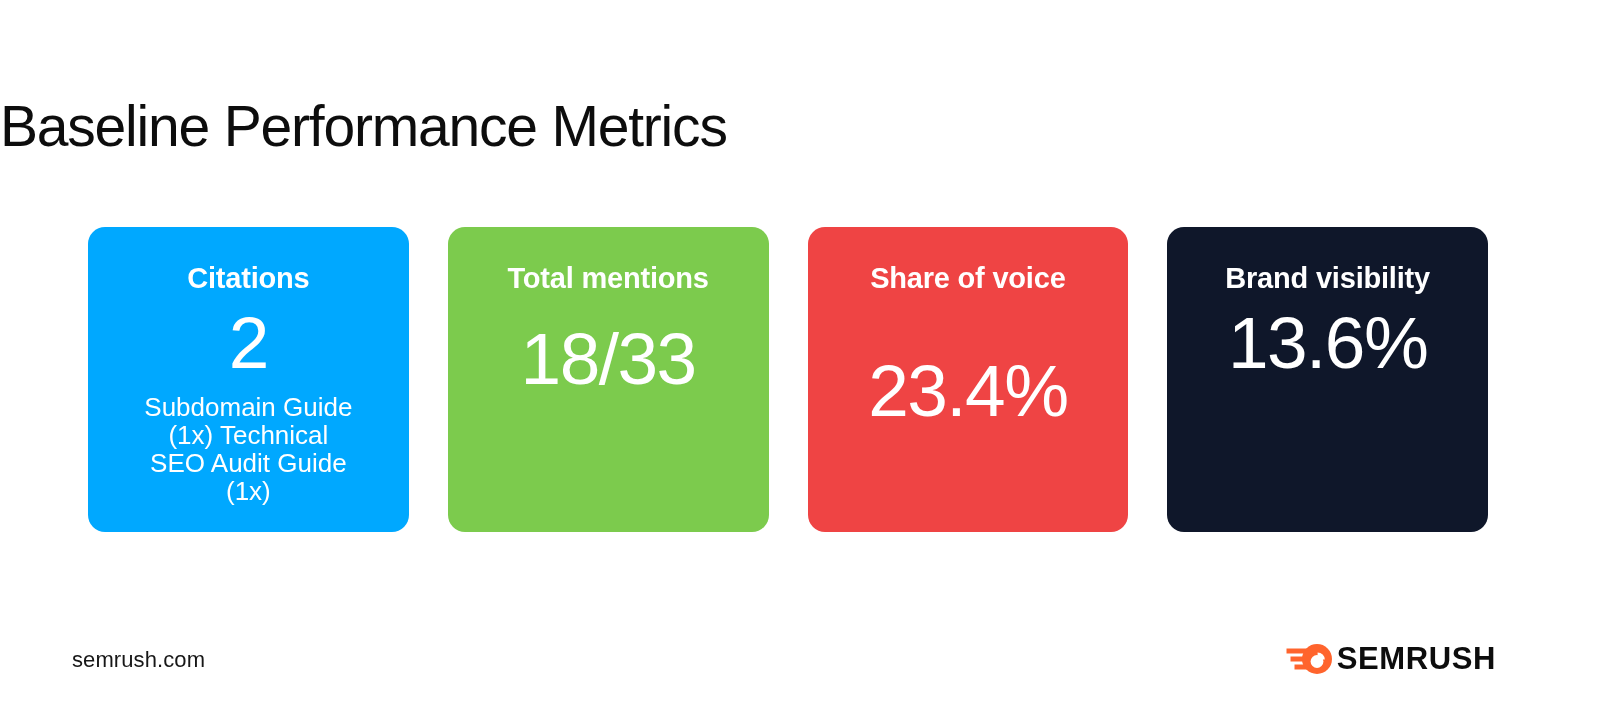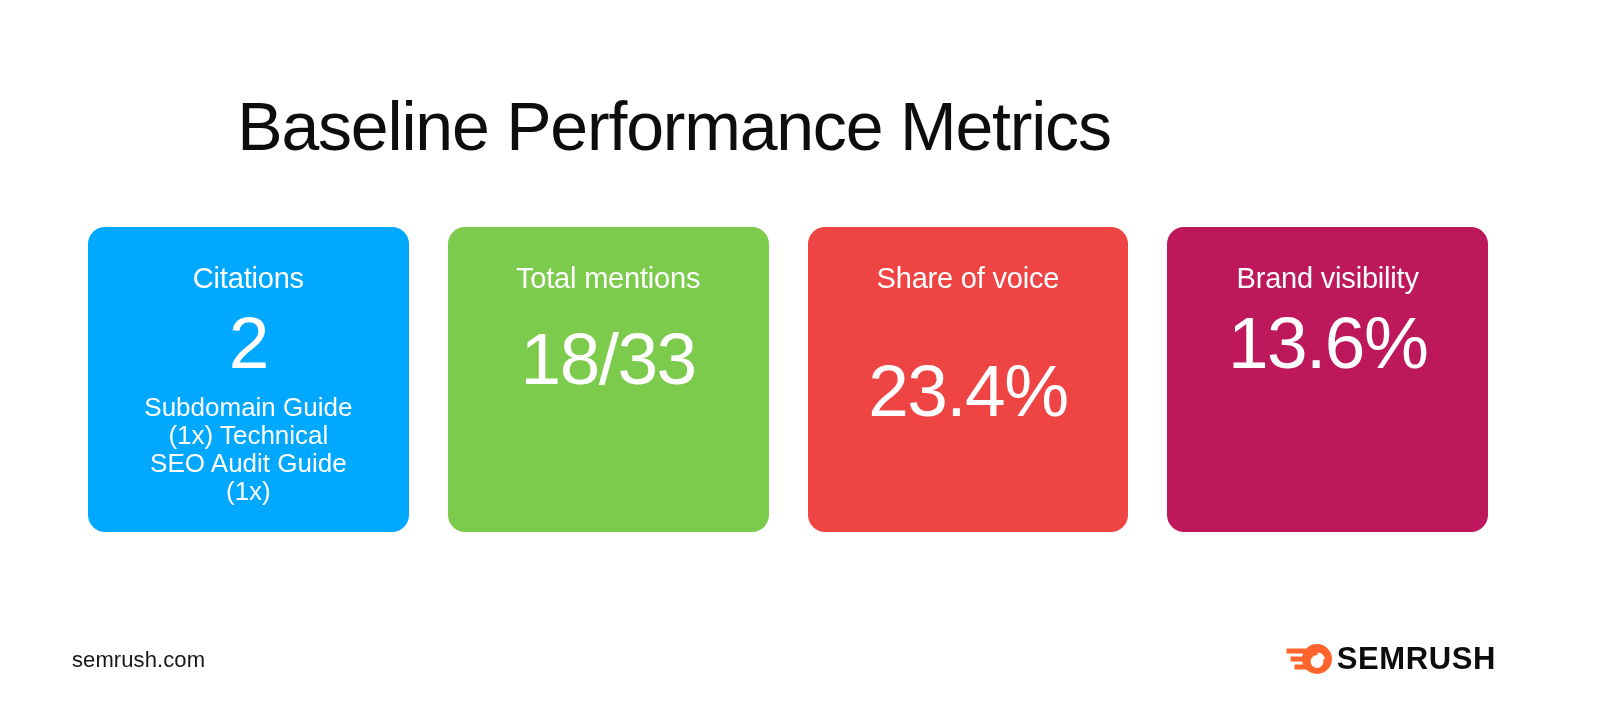--- a/index.html
+++ b/index.html
@@ -19,22 +19,21 @@
     background: #ffffff;
     overflow: hidden;
   }
 
   
   .page-title {
     position: absolute;
     left: 0;
     top: 78px;
     width: 1348px;
-    text-align: center;
-    font-size: 68px;
+    font-size: 57px;
     line-height: 96px;
     font-weight: 400;
     letter-spacing: -1.2px;
     color: #0d0d0d;
     white-space: nowrap;
   }
 
   
   .cards {
     position: absolute;
@@ -55,21 +54,21 @@
     display: flex;
     flex-direction: column;
     align-items: center;
     padding: 34px 14px 0 14px;
     overflow: hidden;
   }
 
   .card-label {
     font-size: 29px;
     line-height: 34px;
-    font-weight: 400;
+    font-weight: 700;
     color: #ffffff;
     text-align: center;
     letter-spacing: -0.2px;
     white-space: nowrap;
   }
 
   .card-value {
     margin-top: 6px;
     font-size: 73px;
     line-height: 84px;
@@ -148,21 +147,21 @@
       <div class="card-value">18/33</div>
 
     </div>
 
     <div class="metric-card" id="card-2" style="background: #ef4444; gap: 48px;">
       <div class="card-label">Share of voice</div>
       <div class="card-value">23.4%</div>
 
     </div>
 
-    <div class="metric-card" id="card-3" style="background: #be185d;">
+    <div class="metric-card" id="card-3" style="background: #0f172a;">
       <div class="card-label">Brand visibility</div>
       <div class="card-value">13.6%</div>
 
     </div>
 
   </div>
 
   <div class="footer-url">semrush.com</div>
 
   <div class="brand-logo">

